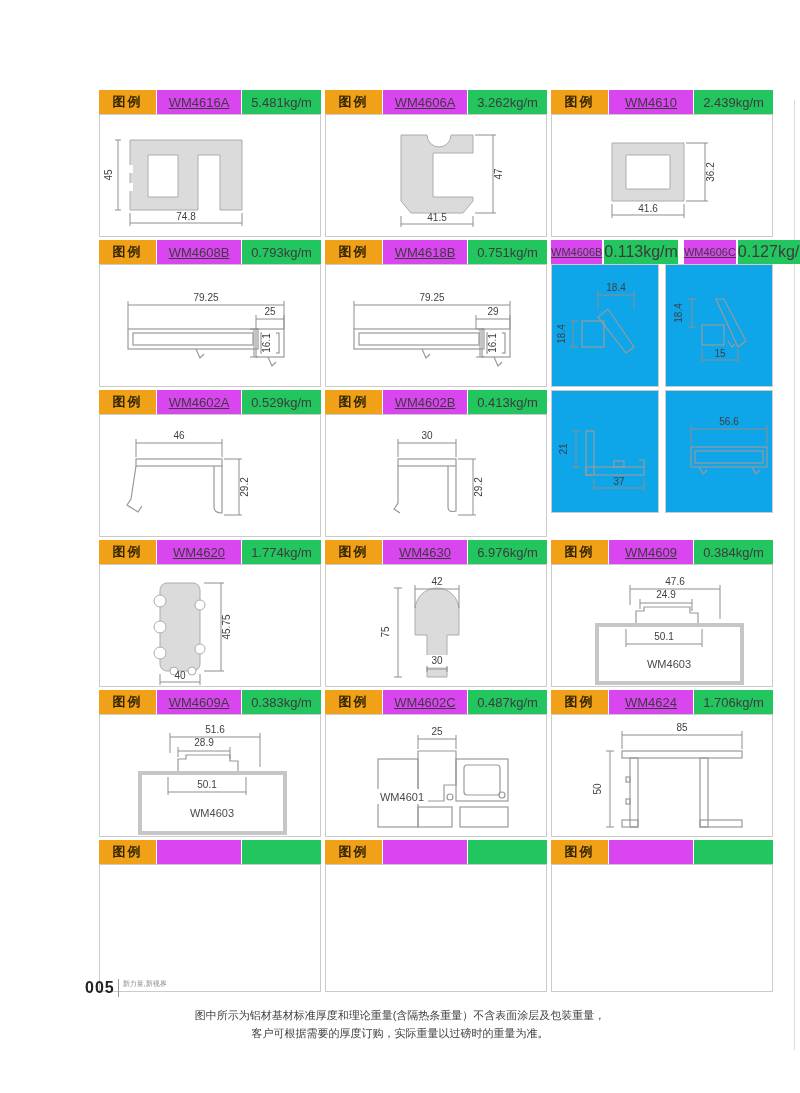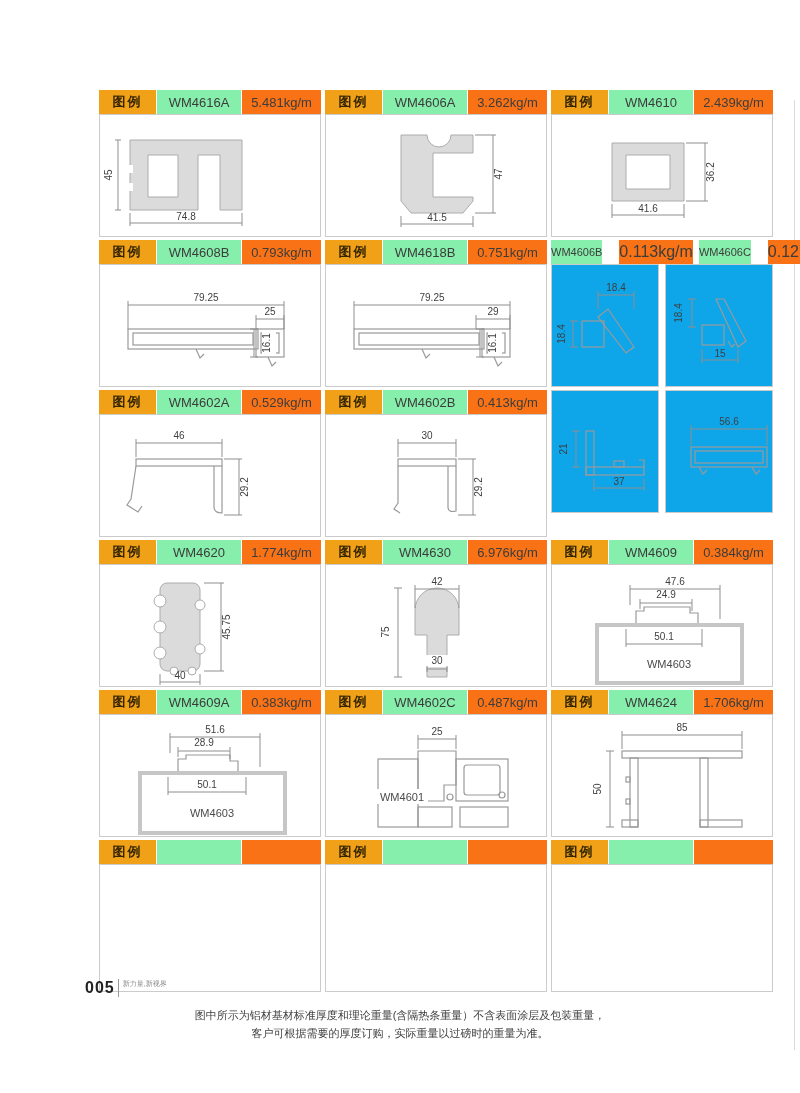--- a/index.html
+++ b/index.html
@@ -4,24 +4,24 @@
 <style>
   html,body{margin:0;padding:0;background:#fff;}
   *{box-sizing:border-box;}
   .page{position:relative;width:800px;height:1093px;background:#fff;font-family:"Liberation Sans",sans-serif;overflow:hidden;}
   .right-rule{position:absolute;left:794px;top:100px;width:1px;height:950px;background:#DBDBDB;}
   .grid{position:absolute;left:63px;top:90px;width:675px;margin-left:36px;}
   .block{display:flex;gap:4px;margin-bottom:3px;}
   .col{width:222px;display:flex;flex-direction:column;}
   .hdr{display:flex;height:24px;gap:1px;background:#fff;}
   .h-legend{width:57px;background:#F1A118;color:#352600;font-weight:bold;font-size:13px;display:flex;align-items:center;justify-content:center;letter-spacing:2px;}
-  .h-model{width:84px;background:#86efac;color:#3c3c3c;font-size:13px;display:flex;align-items:center;justify-content:center;}
-  .h-weight{flex:1;background:#f97316;color:#3c3c3c;font-size:13px;display:flex;align-items:center;justify-content:center;}
+  .h-model{width:84px;background:#d946ef;color:#3c3c3c;font-size:13px;display:flex;align-items:center;justify-content:center;text-decoration:underline;}
+  .h-weight{flex:1;background:#22c55e;color:#3c3c3c;font-size:13px;display:flex;align-items:center;justify-content:center;}
   .hdr.split{gap:6px;}
-  .half{flex:1;display:flex;gap:17px;}
+  .half{flex:1;display:flex;gap:2px;}
   .half .h-model{width:auto;flex:1.05;font-size:11px;}
   .half .h-weight{flex:1;font-size:16px;}
   .draw{height:123px;border:1px solid #CBCBCB;background:#fff;}
   .draw.tall{height:128px;}
   .draw.splitd{border:none;background:none;display:flex;gap:6px;}
   .halfdraw{flex:1;border:1px solid #CBCBCB;background:#0ea5e9;}
   svg{display:block;}
   .dt{font:10px "Liberation Sans",sans-serif;fill:#3f3f3f;text-anchor:middle;}
   .inlbl{font:11px "Liberation Sans",sans-serif;fill:#4a4a4a;text-anchor:middle;}
   .dim{stroke:#8f8f8f;stroke-width:1;fill:none;}

